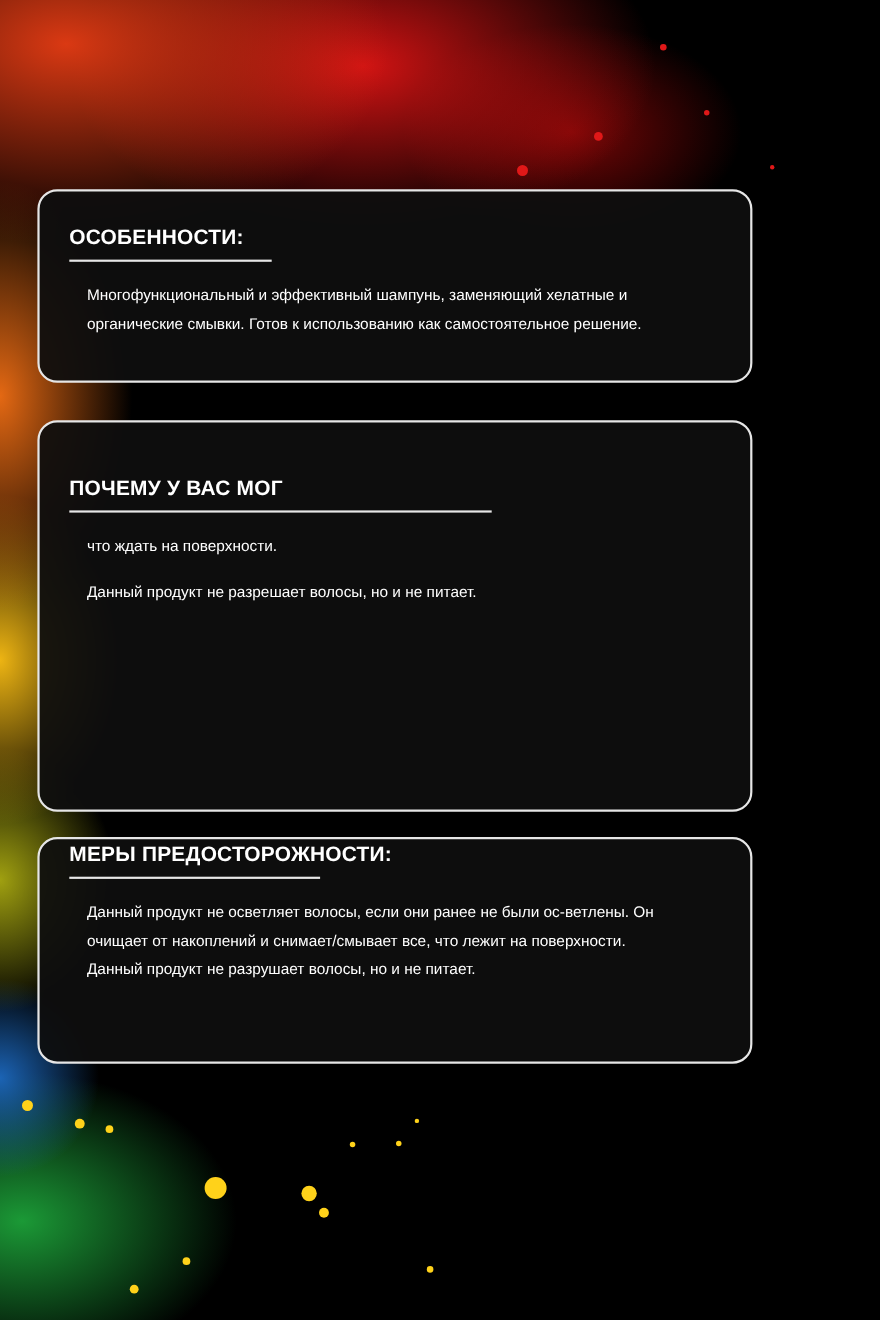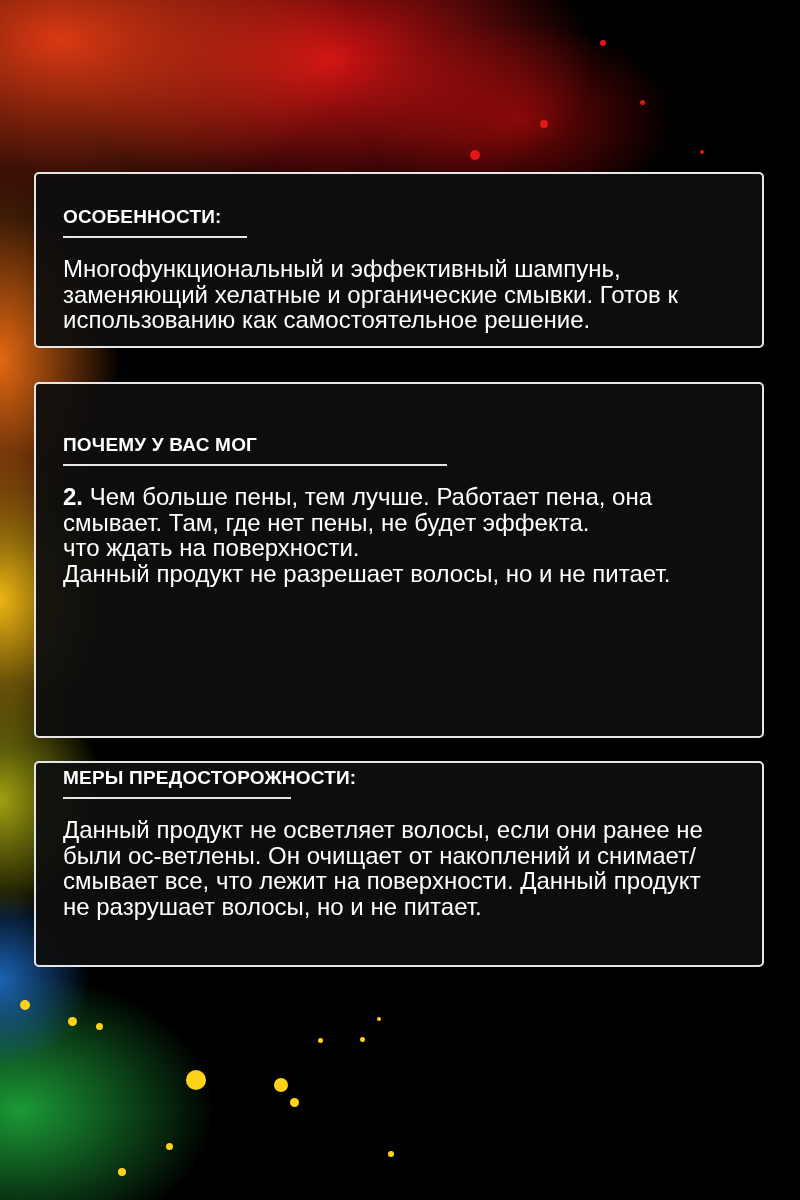--- a/index.html
+++ b/index.html
@@ -9,24 +9,24 @@
       radial-gradient(ellipse 420px 260px at 60px 40px, rgba(230,60,20,0.95), rgba(230,60,20,0) 70%),
       radial-gradient(ellipse 380px 220px at 330px 60px, rgba(220,20,20,0.95), rgba(220,20,20,0) 70%),
       radial-gradient(ellipse 220px 140px at 520px 120px, rgba(200,10,10,0.6), rgba(200,10,10,0) 70%),
       radial-gradient(ellipse 160px 260px at 0px 360px, rgba(240,110,20,0.95), rgba(240,110,20,0) 75%),
       radial-gradient(ellipse 150px 200px at 0px 600px, rgba(250,190,20,0.95), rgba(250,190,20,0) 75%),
       radial-gradient(ellipse 140px 160px at 0px 800px, rgba(200,200,20,0.8), rgba(200,200,20,0) 75%),
       radial-gradient(ellipse 120px 120px at 0px 980px, rgba(30,110,200,0.9), rgba(30,110,200,0) 75%),
       radial-gradient(ellipse 260px 180px at 20px 1110px, rgba(30,170,60,0.9), rgba(30,170,60,0) 75%),
       #000;}
   .dot{position:absolute;border-radius:50%;}
-  .card{position:absolute;left:34px;width:730px;box-sizing:border-box;border:2px solid #e6e6e6;border-radius:5px;background:rgba(14,14,14,0.93);padding:0 27px;color:#fff;}
+  .card{position:absolute;left:34px;width:650px;box-sizing:border-box;border:2px solid #e6e6e6;border-radius:18px;background:rgba(14,14,14,0.93);padding:0 27px;color:#fff;}
   .card h2{margin:0;font-size:19px;font-weight:bold;line-height:30px;letter-spacing:0.2px;}
   .card .rule{height:2px;background:#e6e6e6;margin-top:4px;margin-bottom:18px;}
-  .card p{margin:0;font-size:24px;line-height:25.5px;}
+  .card p{margin:16px;font-size:14px;line-height:25.5px;}
   .card b{font-weight:bold;}
 </style>
 </head>
 <body>
 
 <div class="bg">
   <div class="dot" style="left:540px;top:120px;width:8px;height:8px;background:#e01818"></div>
   <div class="dot" style="left:600px;top:40px;width:6px;height:6px;background:#e01818"></div>
   <div class="dot" style="left:640px;top:100px;width:5px;height:5px;background:#e01818"></div>
   <div class="dot" style="left:470px;top:150px;width:10px;height:10px;background:#e01818"></div>
@@ -47,21 +47,20 @@
 
 <section class="card" style="top:172px;height:176px;padding-top:28px;">
   <h2>ОСОБЕННОСТИ:</h2>
   <div class="rule" style="width:184px;"></div>
   <p style="padding-right:40px;">Многофункциональный и эффективный шампунь, заменяющий хелатные и органические смывки. Готов к использованию как самостоятельное решение.</p>
 </section>
 
 <section class="card" style="top:382px;height:356px;padding-top:46px;">
   <h2>ПОЧЕМУ У ВАС МОГ</h2>
   <div class="rule" style="width:384px;"></div>
-  <p><b>2.</b> <span>Чем больше пены, тем лучше. Работает пена, она смывает. Там, где нет пены, не будет эффекта.</span></p>
   <p>что ждать на поверхности.</p>
   <p>Данный продукт не разрешает волосы, но и не питает.</p>
 </section>
 
 <section class="card" style="top:761px;height:206px;">
   <h2>МЕРЫ ПРЕДОСТОРОЖНОСТИ:</h2>
   <div class="rule" style="width:228px;"></div>
   <p style="padding-right:30px;">Данный продукт не осветляет волосы, если они ранее не были ос-ветлены. Он очищает от накоплений и снимает/смывает все, что лежит на поверхности. Данный продукт не разрушает волосы, но и не питает.</p>
 </section>
 

